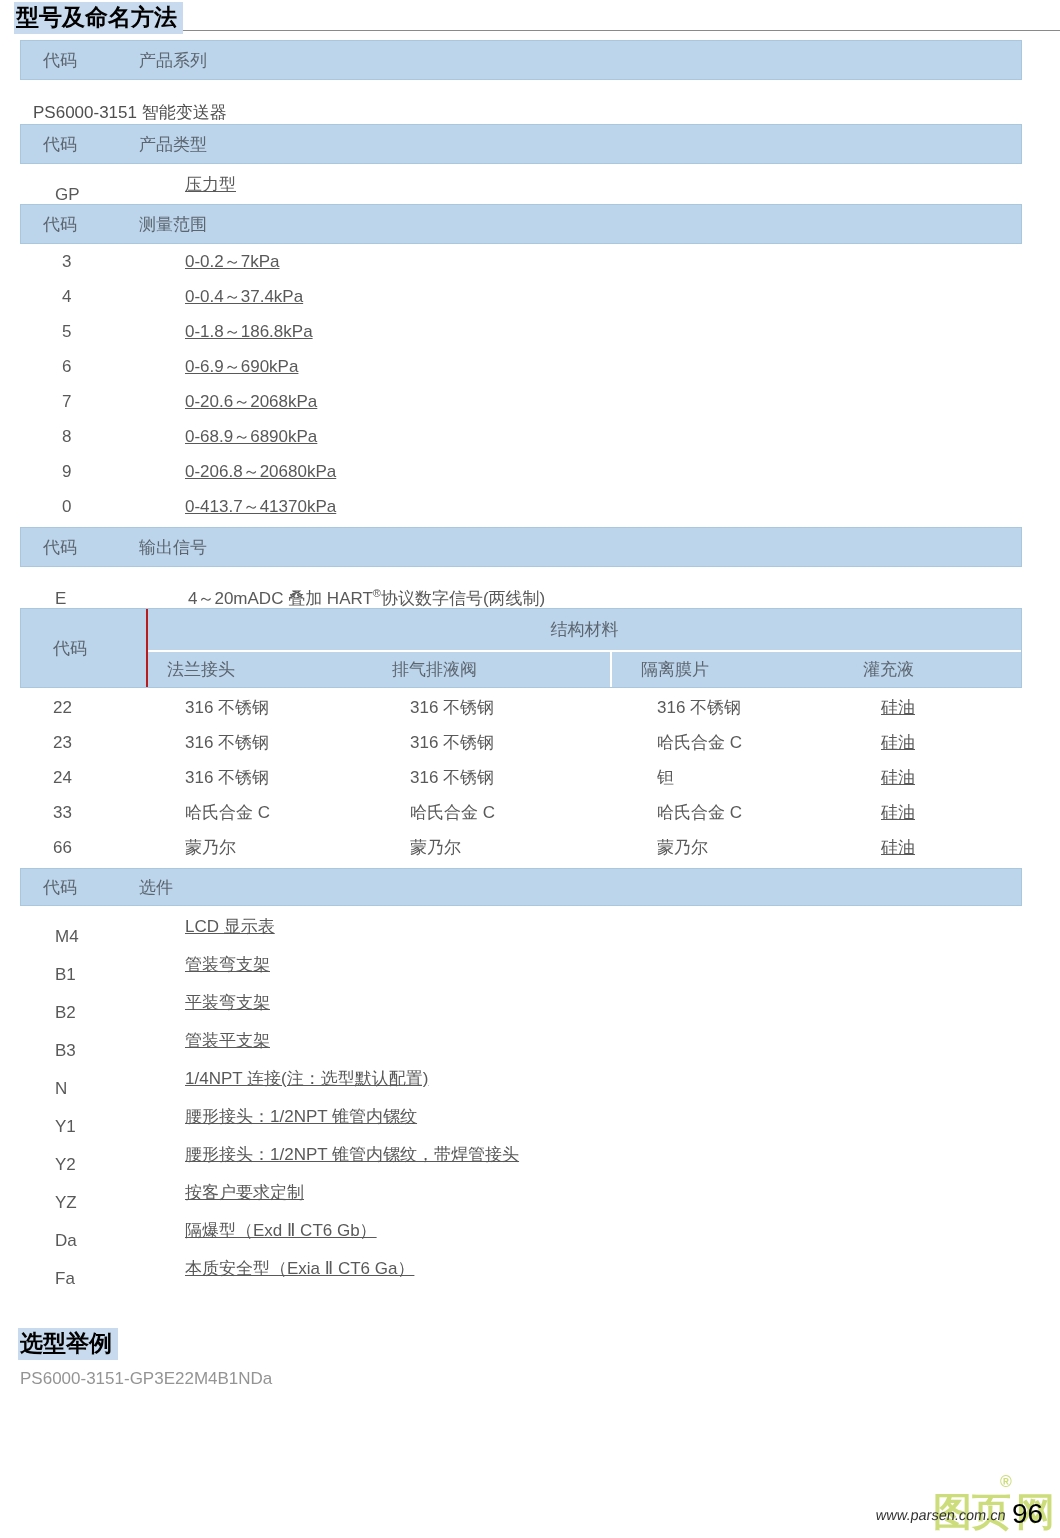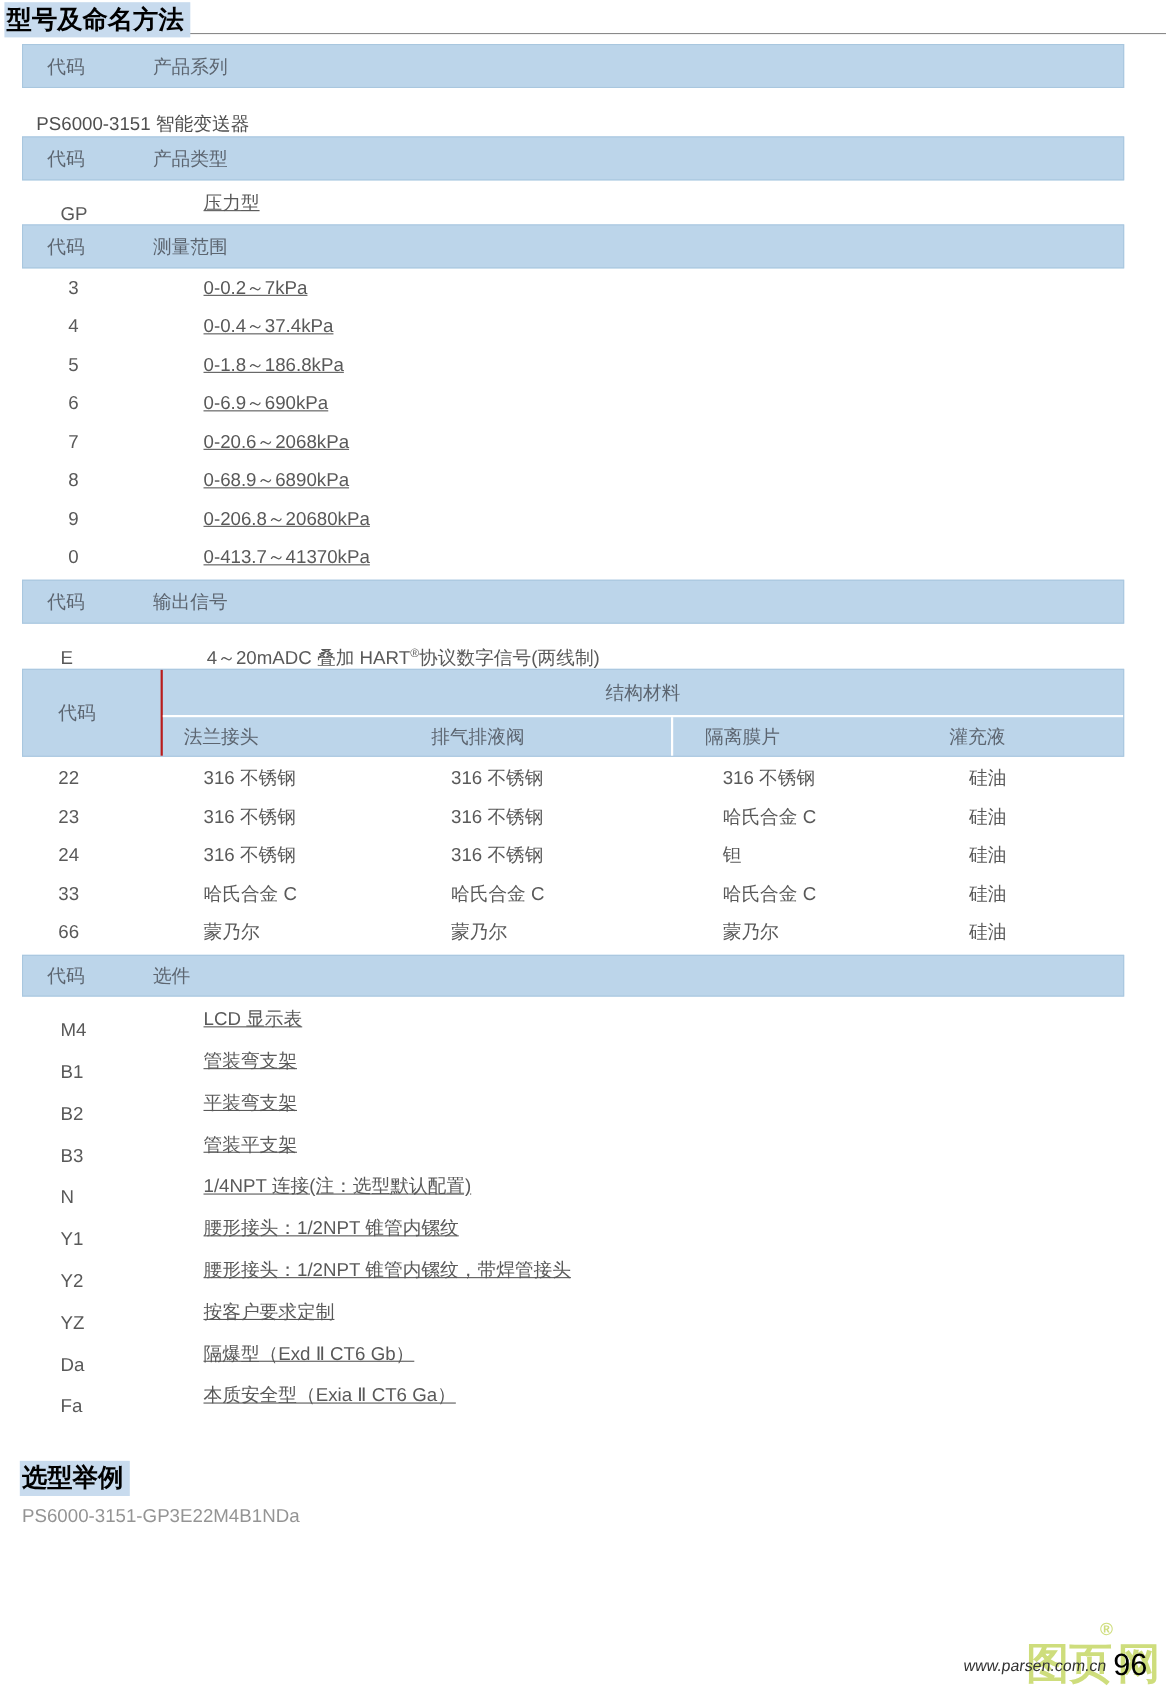--- a/index.html
+++ b/index.html
@@ -2,21 +2,21 @@
 <html><head>
 <meta charset="utf-8">
 <style>
   html,body{margin:0;padding:0;background:#fff;}
   .page{
     position:relative;width:1060px;height:1538px;background:#fff;overflow:hidden;
     font-family:"Liberation Sans","DejaVu Sans",sans-serif;color:#595959;
   }
   .title-rule{position:absolute;left:18px;top:30px;width:1042px;border-top:1px solid #8a8a8a;z-index:1;}
   .page-title{
-    position:absolute;left:4px;top:2px;z-index:2;background:#c8dbee;
+    position:absolute;left:14px;top:2px;z-index:2;background:#c8dbee;
     font-size:23px;font-weight:bold;color:#000;padding:1px 6px 3px 2px;line-height:28px;
   }
   .content{position:absolute;left:20px;top:40px;width:1002px;}
   .bar{
     box-sizing:border-box;height:40px;background:#bcd5ea;border:1px solid #a9c7df;
     display:grid;grid-template-columns:118px 1fr;align-items:center;
     font-size:17px;color:#5c6570;
   }
   .bar .hcode{padding-left:22px;}
   .trow{display:grid;grid-template-columns:145px 1fr;align-items:center;font-size:17px;color:#595959;}
@@ -45,21 +45,21 @@
   .mat-cols .sc3{padding-left:29px;border-left:2px solid #fff;align-self:stretch;display:flex;align-items:center;}
   .mat-cols .sc4{padding-left:29px;}
   .mrow{
     display:grid;grid-template-columns:145px 226px 237px 224px 1fr;
     align-items:center;height:35px;font-size:17px;color:#595959;
   }
   .mrow .mcode{padding-left:33px;}
   .mrow .m1{padding-left:20px;}
   .mrow .m2{padding-left:19px;}
   .mrow .m3{padding-left:29px;}
-  .mrow .m4{padding-left:29px;}
+  .mrow .m4{padding-left:29px;text-decoration:underline;}
   .mat-body{padding-top:2px;}
   
   .example-title{
     display:inline-block;margin-top:42px;margin-left:-2px;background:#c8dbee;
     font-size:23px;font-weight:bold;color:#000;padding:1px 6px 3px 2px;line-height:28px;
   }
   .example-model{margin-top:9px;font-size:17px;color:#949494;}
   
   .wm-char{position:absolute;font-weight:bold;color:#cedd7c;font-size:39px;letter-spacing:-2px;z-index:1;}
   .wm-reg{position:absolute;font-weight:bold;color:#cedd7c;font-size:16px;z-index:1;}

